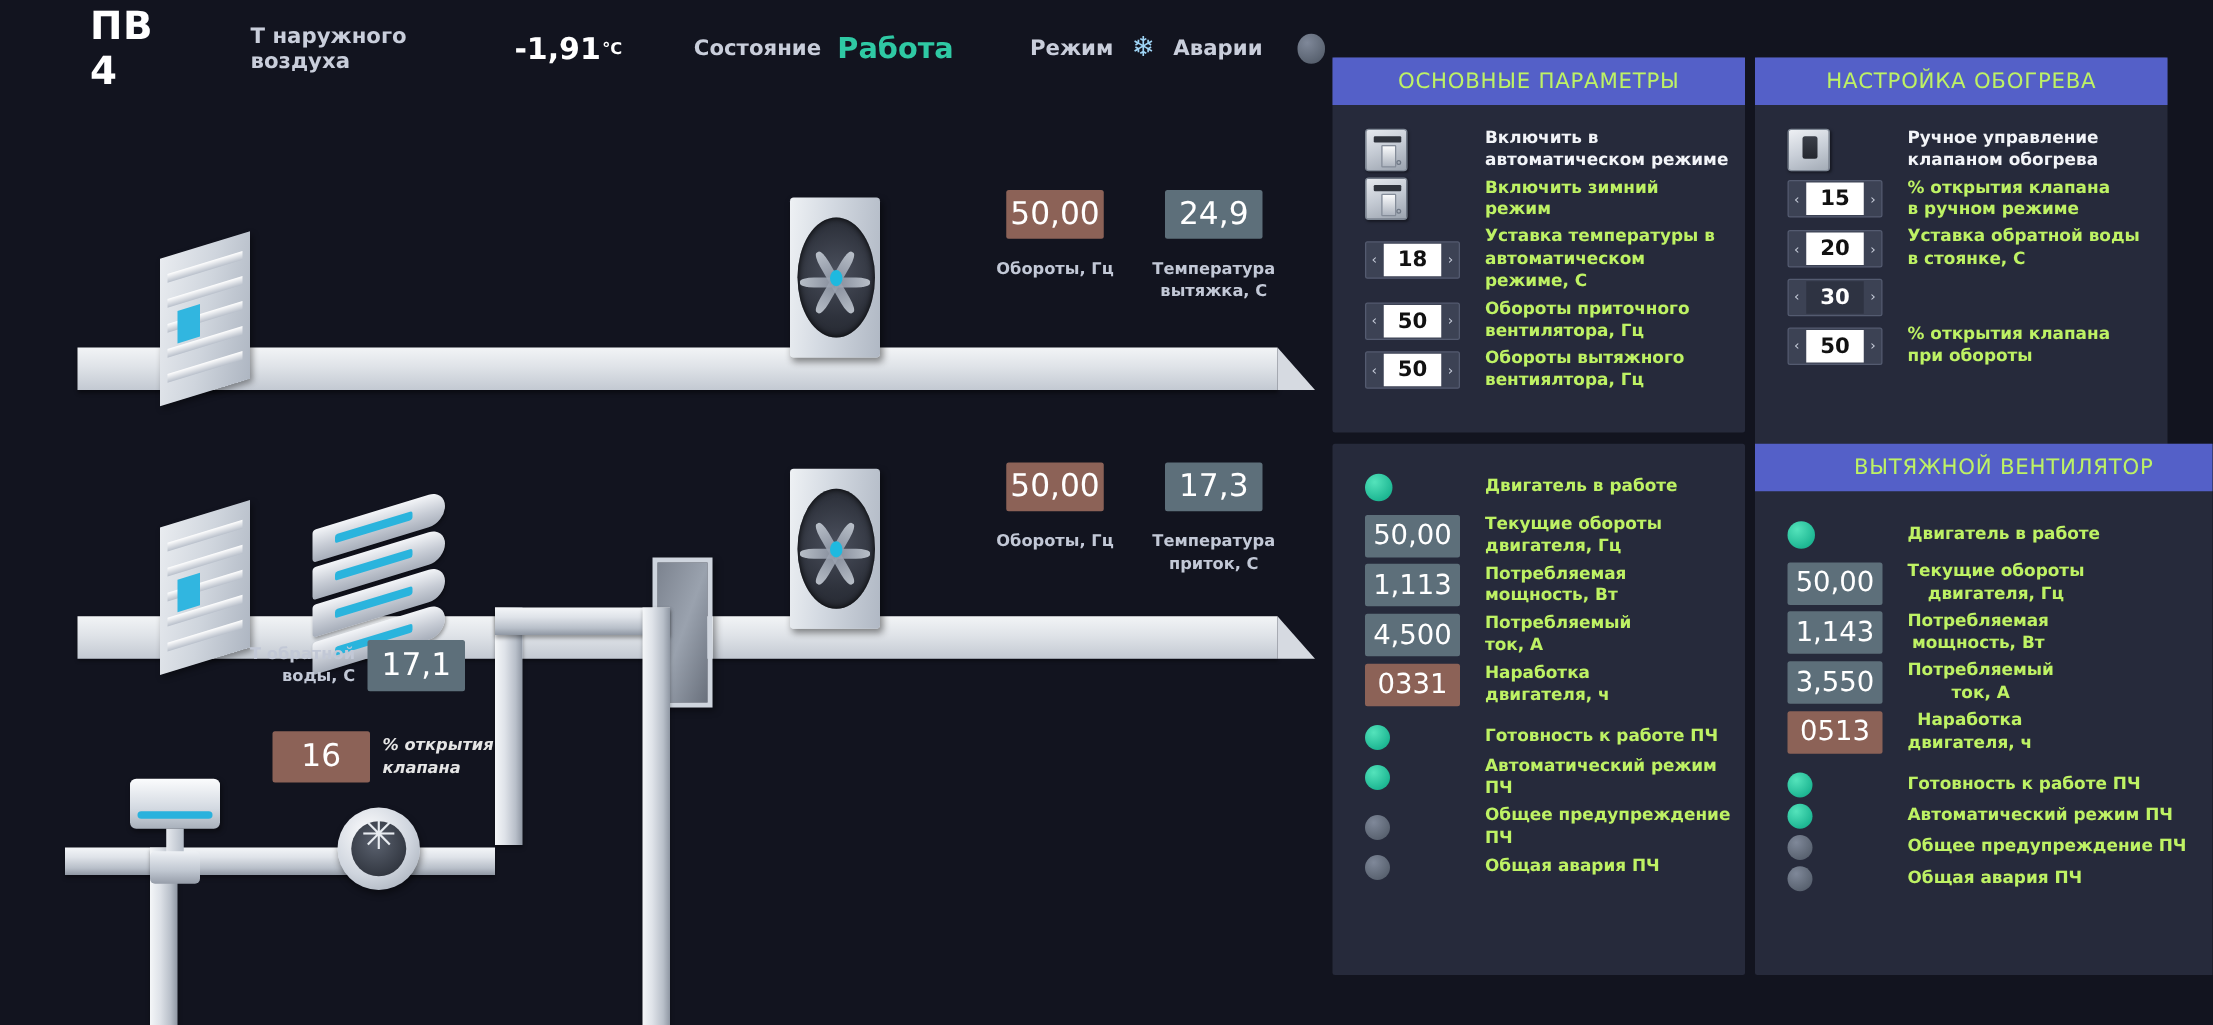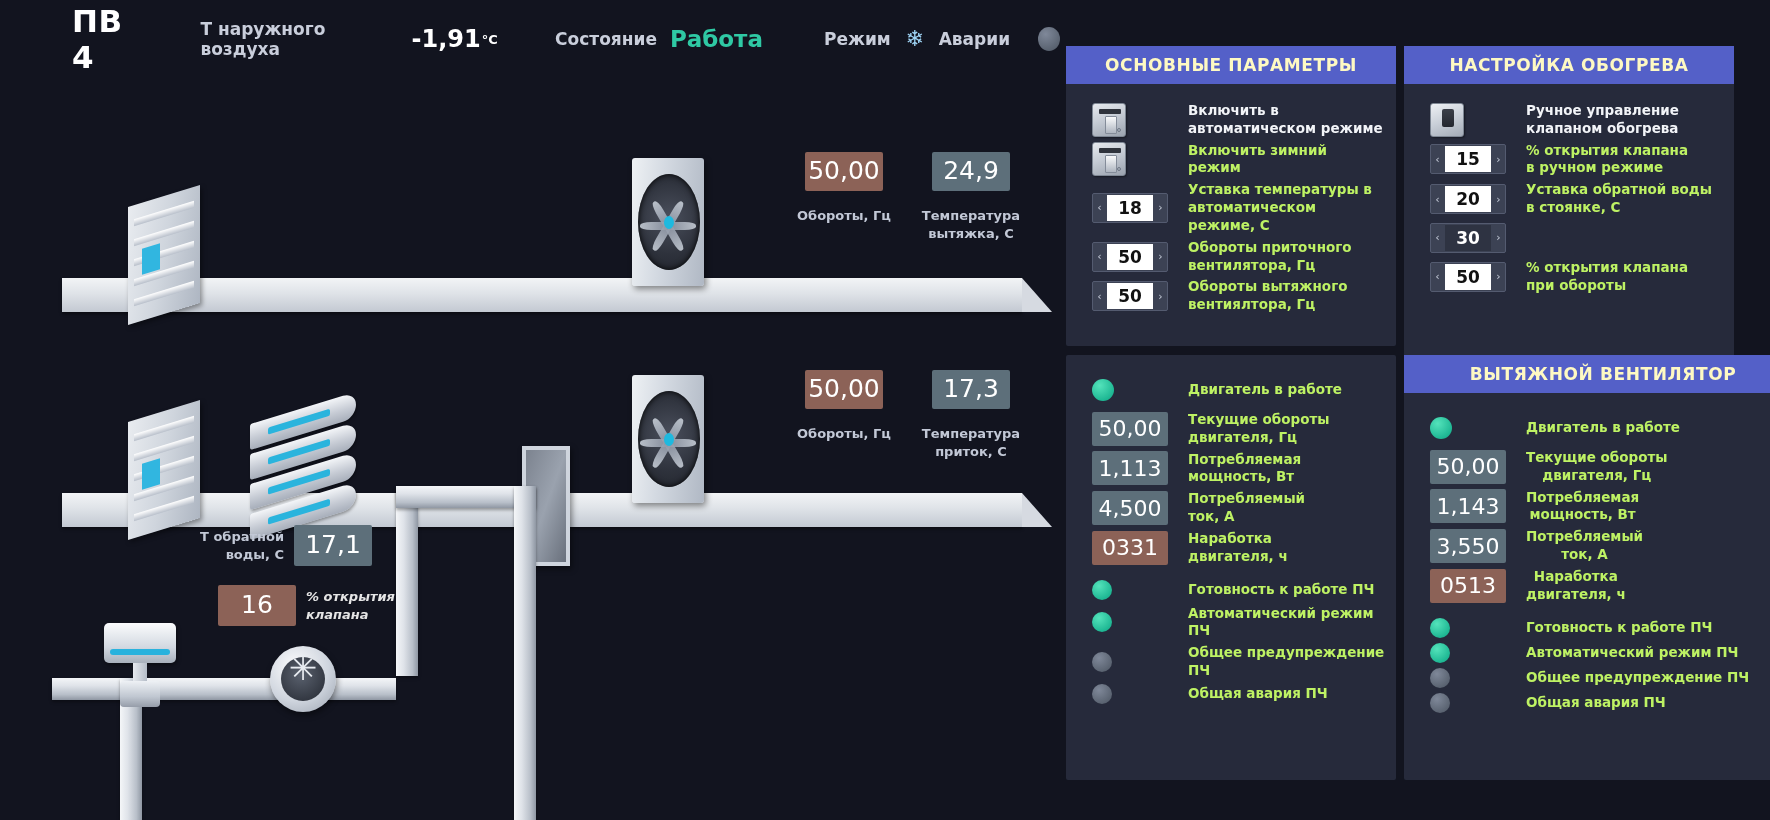--- a/index.html
+++ b/index.html
@@ -105,21 +105,21 @@
      color:#e8ecf1; font-size: 34px; line-height: 44px; text-align:center; }
 
   .inline-val { position: absolute; display:flex; align-items:center; gap: 10px; }
   .inline-val .cap-left { font-size: 13px; font-weight: bold; color: #c2c8d6; line-height: 1.35; text-align: right; }
   .inline-val .cap-right { font-size: 13px; font-weight: bold; color: #e5e5e5; line-height: 1.35; font-style: italic; }
   .inline-val .box { font-size: 25px; color:#fff; padding: 5px 0 7px; width: 78px; text-align:center; border-radius:2px; }
 
   
   .panel { position: absolute; background: #262a3b; border-radius: 2px; }
   .panel-head { height: 38px; background: #5460c8; display:flex; align-items:center;
-     justify-content:center; color:#fef9c3; font-size: 17px; font-weight: bold; letter-spacing: .6px; }
+     justify-content:center; color:#bef264; font-size: 17px; font-weight: normal; letter-spacing: .6px; }
   .panel-body { padding: 16px 0 10px 0; }
 
   .prow { display:flex; align-items:center; min-height: 38px; padding: 2px 10px 2px 26px; gap: 20px; }
   .prow .ctl { width: 76px; flex: 0 0 76px; display:flex; justify-content:flex-start; }
   .prow .txt { font-size: 13.5px; font-weight: bold; color: #bef264; line-height: 1.32; }
   .prow .txt.bright { color: #f2f4f8; }
 
   
   .btn-icon { width: 34px; height: 34px; border-radius: 3px;
      background: linear-gradient(160deg,#e6e9ee 0%,#c6ccd5 45%,#9aa2ae 100%);
@@ -288,21 +288,21 @@
       <div class="act-stripe" style="left:6px;  top:26px;"></div>
       <div class="act-neck" style="left:29px; top:40px;"></div>
       <div class="act-valve" style="left:16px; top:58px;"></div>
     </div>
 
     <div class="pump" style="left:270px; top:568px;">
       <div class="inner"></div>
       <div class="star">✳</div>
     </div>
 
-    <div class="inline-val" style="left:200px; top:447px;">
+    <div class="inline-val" style="left:200px; top:434px;">
       <div class="cap-left">
         <div>Т обратной</div>
         <div>воды, С</div>
       </div>
       <div class="box box-slate">17,1</div>
     </div>
 
     <div class="inline-val" style="left:218px; top:507px;">
       <div class="box box-brown">16</div>
       <div class="cap-right">

